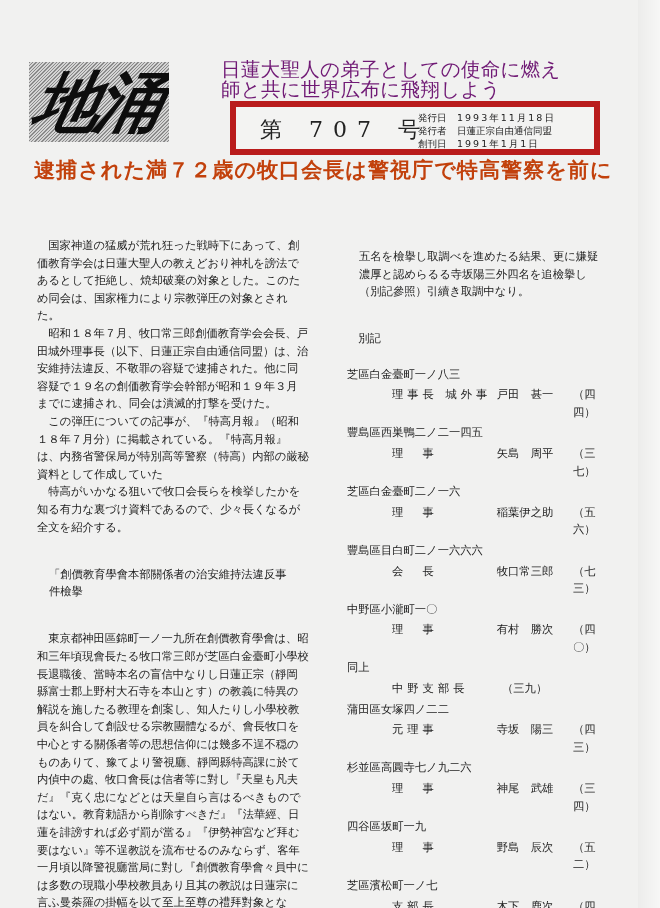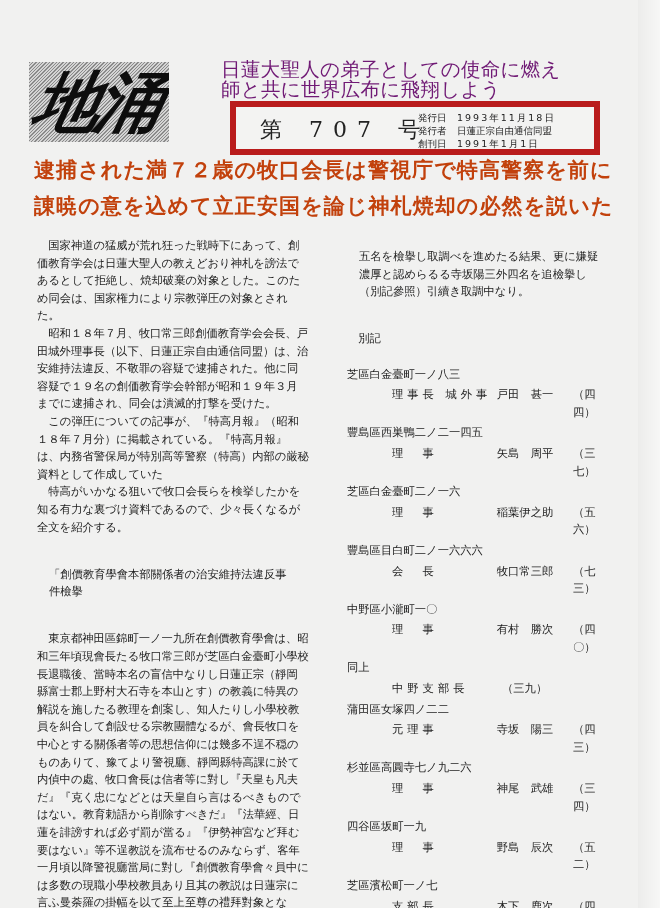--- a/index.html
+++ b/index.html
@@ -86,21 +86,20 @@
     </div>
     <div class="row">
       <span class="k">創刊日</span>
       <span class="v">1991年1月1日</span>
     </div>
   </div>
 </div>
 
 <div class="headline">
   <div>逮捕された満７２歳の牧口会長は警視庁で特高警察を前に</div>
-  <div>諌暁の意を込めて立正安国を論じ神札焼却の必然を説いた</div>
 </div>
 
 <div class="col col-left">
   <p class="p">国家神道の猛威が荒れ狂った戦時下にあって、創価教育学会は日蓮大聖人の教えどおり神札を謗法であるとして拒絶し、焼却破棄の対象とした。このため同会は、国家権力により宗教弾圧の対象とされた。</p>
   <p class="p">昭和１８年７月、牧口常三郎創価教育学会会長、戸田城外理事長（以下、日蓮正宗自由通信同盟）は、治安維持法違反、不敬罪の容疑で逮捕された。他に同容疑で１９名の創価教育学会幹部が昭和１９年３月までに逮捕され、同会は潰滅的打撃を受けた。</p>
   <p class="p">この弾圧についての記事が、『特高月報』（昭和１８年７月分）に掲載されている。『特高月報』は、内務省警保局が特別高等警察（特高）内部の厳秘資料として作成していた</p>
   <p class="p">特高がいかなる狙いで牧口会長らを検挙したかを知る有力な裏づけ資料であるので、少々長くなるが全文を紹介する。</p>
   <div class="gap"></div>
   <p class="pn">「創價教育學會本部關係者の治安維持法違反事件檢擧</p>
   <div class="gap"></div>

